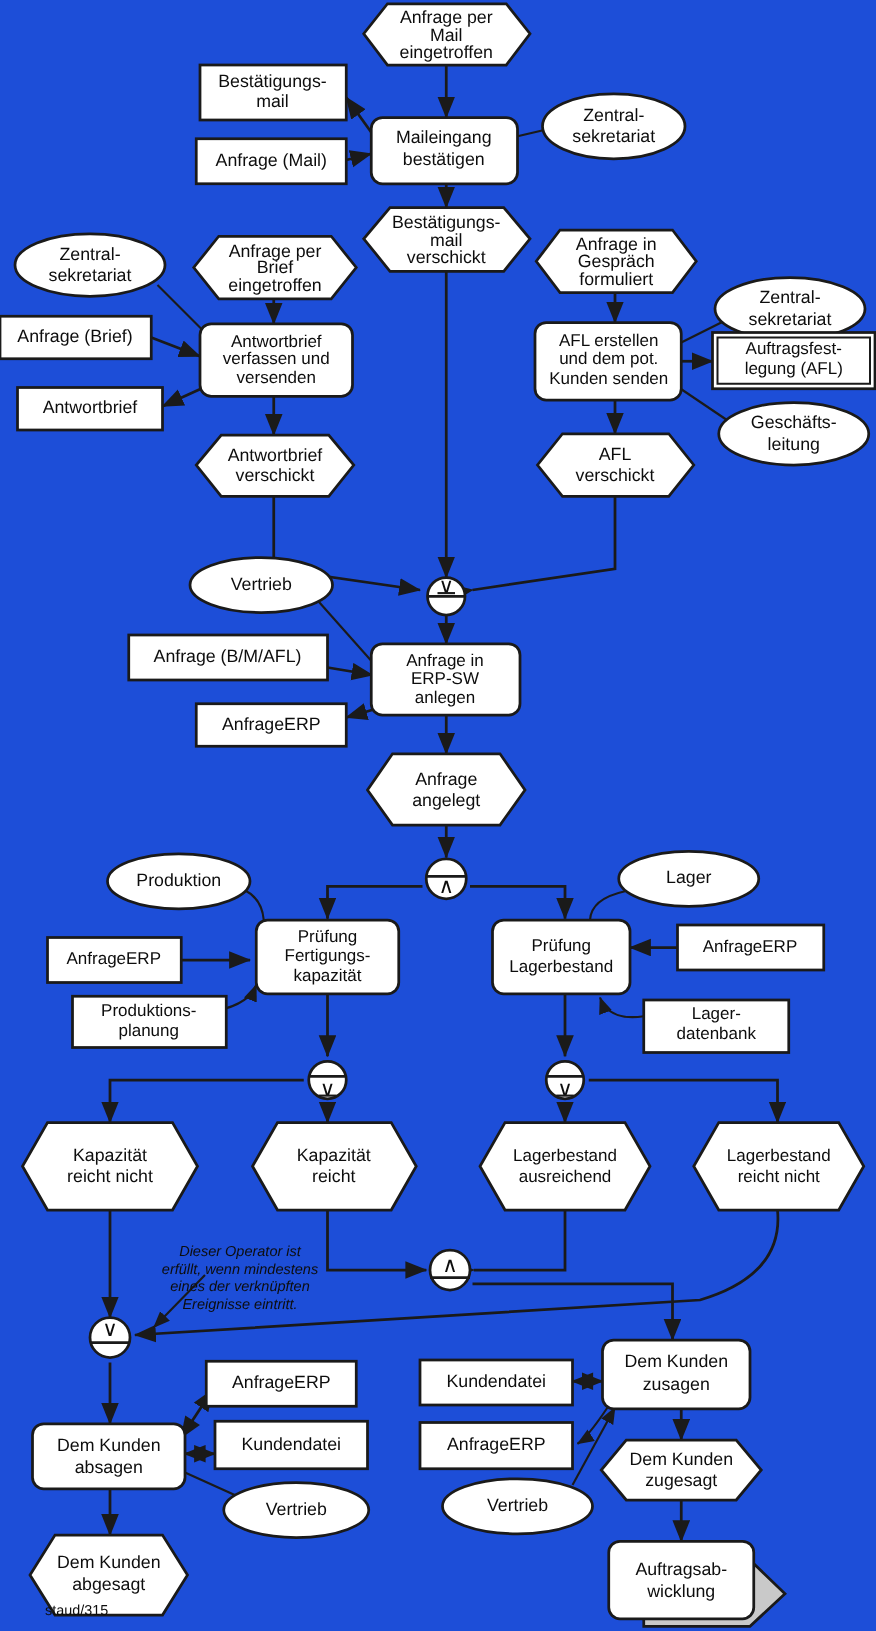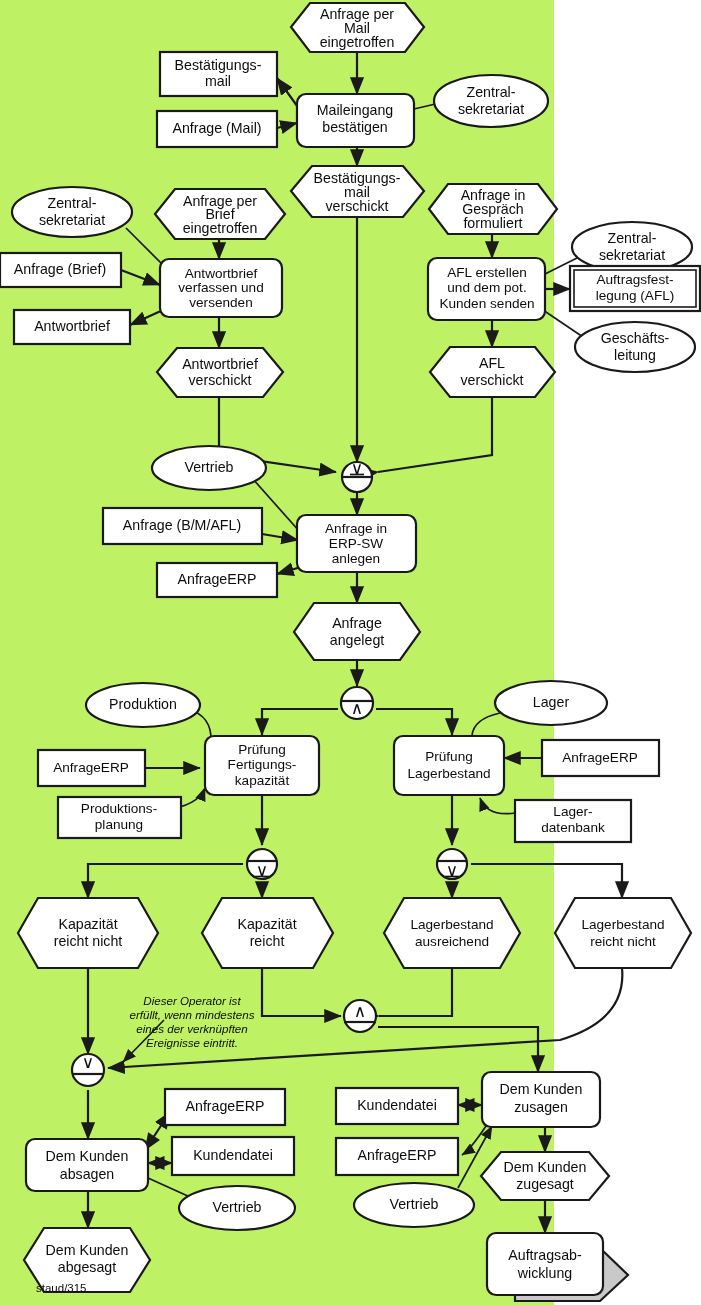--- a/index.html
+++ b/index.html
@@ -1,18 +1,18 @@
 <!DOCTYPE html>
 <html><head>
 <meta charset="utf-8">
 <style>
   html,body{margin:0;padding:0;background:#ffffff;}
   body{width:701px;height:1305px;overflow:hidden;
        font-family:"Liberation Sans", sans-serif;}
-  #stage{position:relative;width:554px;height:1305px;background:#bef264;}
+  #stage{position:relative;width:701px;height:1305px;background:#1d4ed8;}
   svg{display:block;}
   .shp{fill:#ffffff;stroke:#1a1a1a;stroke-width:2.2;}
   .shp-inner{fill:none;stroke:#1a1a1a;stroke-width:1.6;}
   .gray{fill:#c9c9c9;stroke:#1a1a1a;stroke-width:2.2;}
   .ln{fill:none;stroke:#1a1a1a;stroke-width:2.2;}
   .ln-thin{fill:none;stroke:#1a1a1a;stroke-width:1.7;}
   .conn{fill:#ffffff;stroke:#1a1a1a;stroke-width:2.2;}
   text{font-family:"Liberation Sans", sans-serif;fill:#0d0d0d;}
   .t{font-size:14.2px;text-anchor:middle;dominant-baseline:middle;}
   .t-sm{font-size:13.6px;text-anchor:middle;dominant-baseline:middle;}

